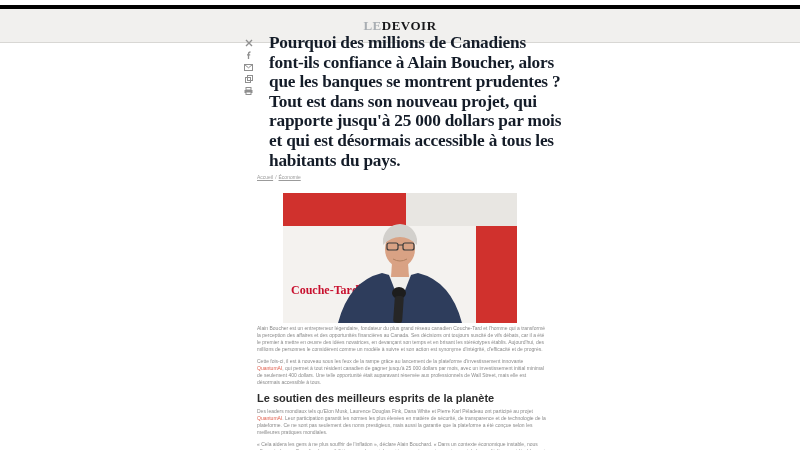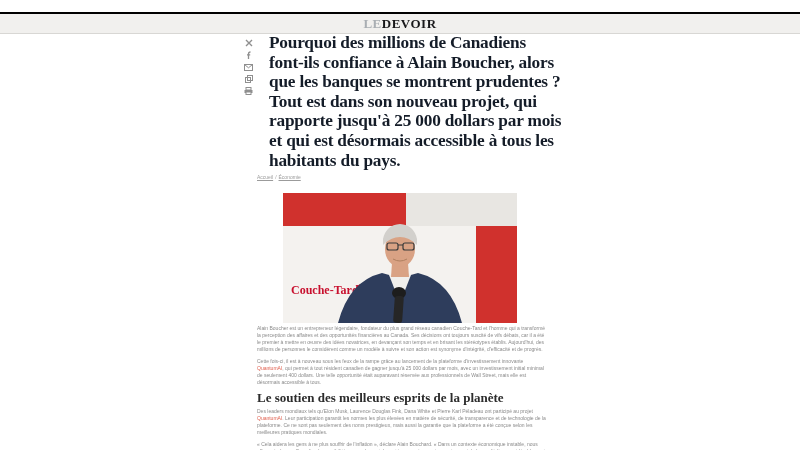--- a/index.html
+++ b/index.html
@@ -1,21 +1,21 @@
 <!DOCTYPE html>
 <html><head>
 <meta charset="utf-8">
 <style>
   * { margin:0; padding:0; box-sizing:border-box; }
   html,body { width:800px; height:450px; background:#ffffff; overflow:hidden; position:relative;
               font-family:"Liberation Sans", sans-serif; }
 
   
-  .topbar { position:absolute; top:12px; left:0; width:800px; height:22px;
-            background:#f1f0ee; border-top:2px solid #000000; border-bottom:1px solid #d8d7d4;
+  .topbar { position:absolute; top:5px; left:0; width:800px; height:38px;
+            background:#f1f0ee; border-top:4px solid #000000; border-bottom:1px solid #d8d7d4;
             display:flex; align-items:center; justify-content:center; }
   .logo { font-family:"Liberation Serif", serif; font-weight:700; font-size:13px;
           letter-spacing:.5px; line-height:1; cursor:pointer; }
   .logo .le { color:#a9aeb3; }
   .logo .devoir { color:#18181a; }
 
   
   .share-rail { position:absolute; left:244px; top:39px; width:10px;
                 display:flex; flex-direction:column; gap:4px; }
   .share-btn { width:9px; height:8px; display:flex; align-items:center; justify-content:center; cursor:pointer; }
@@ -33,22 +33,22 @@
   .breadcrumb .sep { margin:0 2px; }
 
   
   .photo { position:absolute; left:283px; top:193px; width:234px; height:130px; }
   .photo svg { display:block; }
 
   
   .article-body { position:absolute; left:257px; top:325px; width:292px; height:125px; overflow:hidden; }
   .article-body p { font-size:5px; line-height:7px; color:#8a8a8a; margin-bottom:5px; }
   .article-body a.inline-link { color:#e0604f; text-decoration:none; cursor:pointer; }
-  .subheading { font-size:13px; line-height:12px; font-weight:700; color:#2c2c2c;
-                margin:6px 0 4px 0; font-family:Liberation Serif, serif; }
+  .subheading { font-size:11px; line-height:12px; font-weight:700; color:#2c2c2c;
+                margin:6px 0 4px 0; font-family:Liberation Sans, sans-serif; }
 </style>
 </head>
 <body>
 
 <div class="topbar">
   <div class="logo"><span class="le">LE</span><span class="devoir">DEVOIR</span></div>
 </div>
 
 <div class="share-rail">
   <div class="share-btn">

